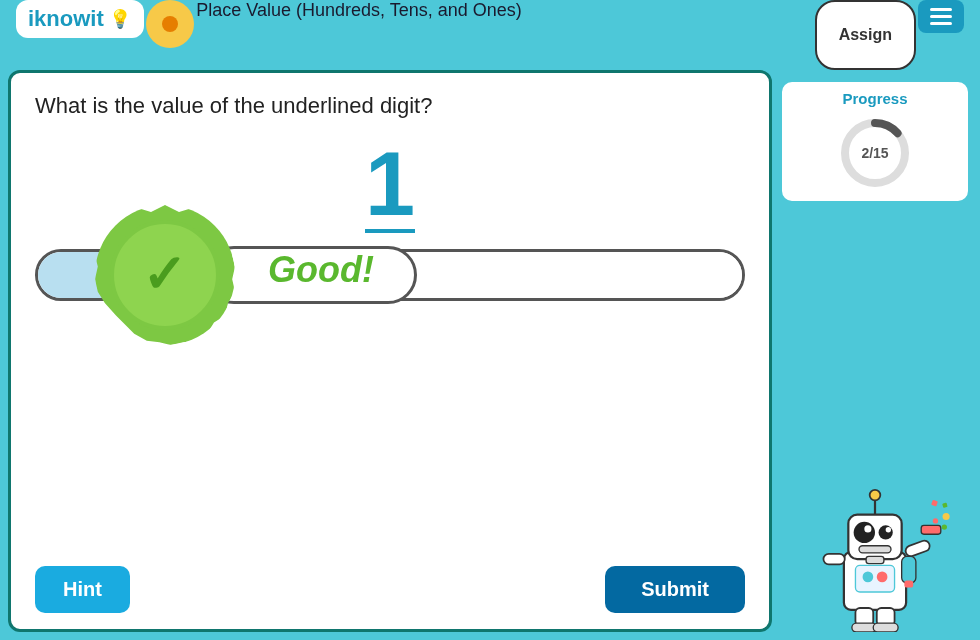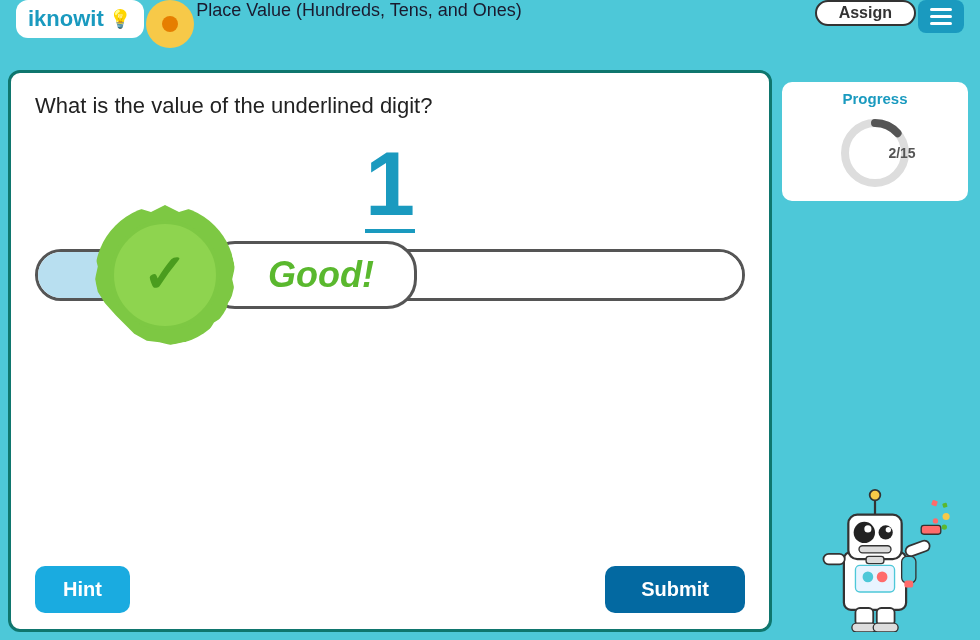--- a/index.html
+++ b/index.html
@@ -59,21 +59,21 @@
       color: #1a1a2e;
       font-size: 18px;
       font-weight: 500;
       flex: 1;
     }
 
     .assign-btn {
       background: white;
       border: 2px solid #333;
       border-radius: 20px;
-      padding: 2px 22px;
+      padding: 24px 22px;
       font-size: 16px;
       font-weight: bold;
       color: #333;
       cursor: pointer;
     }
 
     .menu-btn {
       background: #1a9abf;
       border: none;
       border-radius: 8px;
@@ -240,21 +240,21 @@
       color: #4a9c1e;
       font-weight: bold;
       line-height: 1;
       margin-top: -4px;
     }
 
     .good-text-box {
       background: white;
       border: 3px solid #555;
       border-radius: 30px;
-      padding: 10px 40px 10px 60px;
+      padding: 0 40px 10px 60px;
       margin-left: -30px;
       z-index: 9;
     }
 
     .good-text {
       font-size: 36px;
       font-weight: bold;
       font-style: italic;
       color: #5ab82e;
     }
@@ -354,21 +354,20 @@
 
     .ring-text {
       position: absolute;
       top: 50%;
       left: 50%;
       transform: translate(-50%, -50%);
       font-size: 14px;
       font-weight: bold;
       color: #555;
       text-align: center;
-      margin-left: 27px;
     }
 
     .mascot-area {
       flex: 1;
       width: 100%;
       display: flex;
       align-items: flex-end;
       justify-content: center;
       overflow: hidden;
     }

